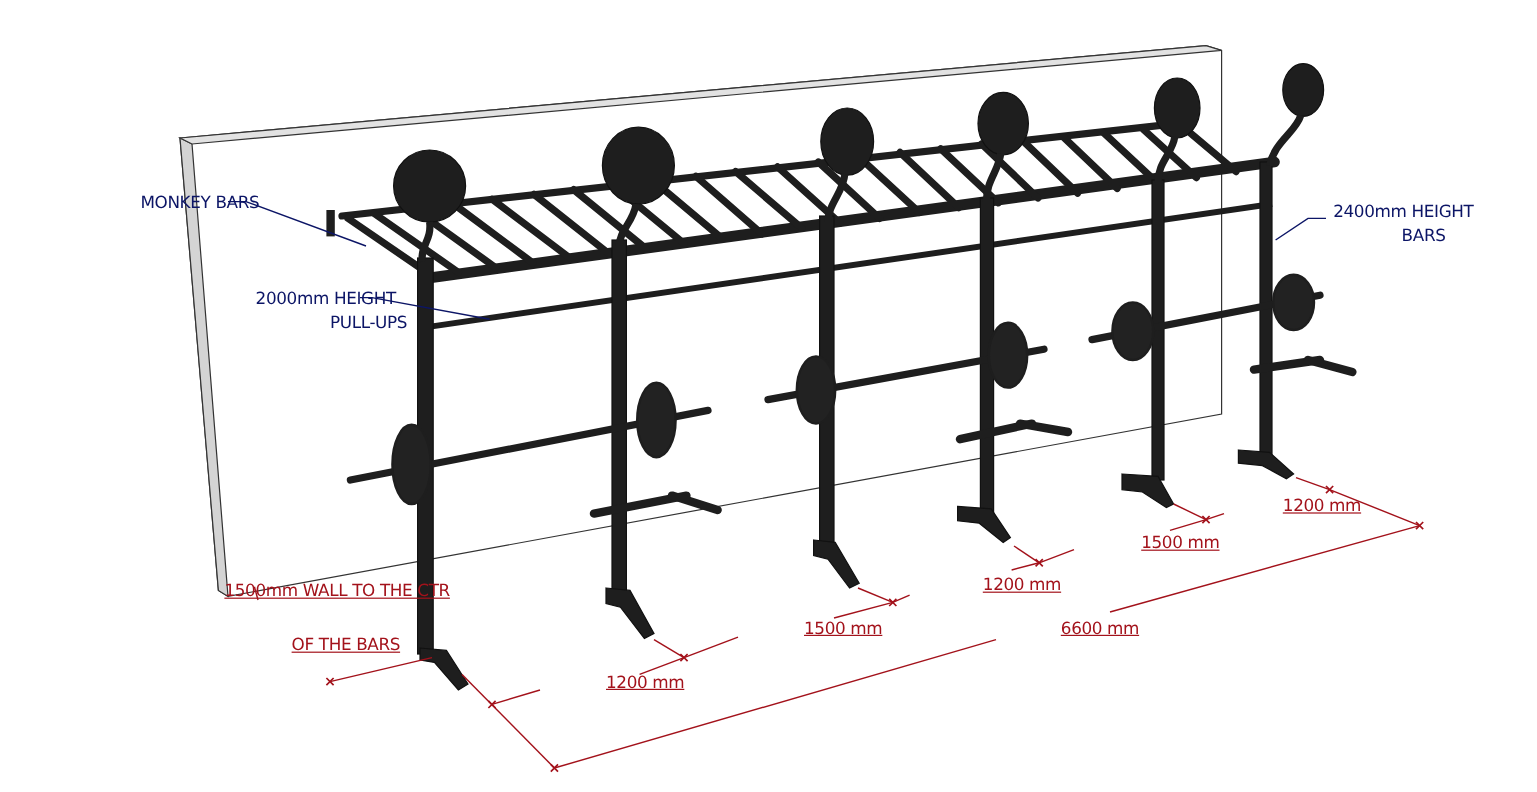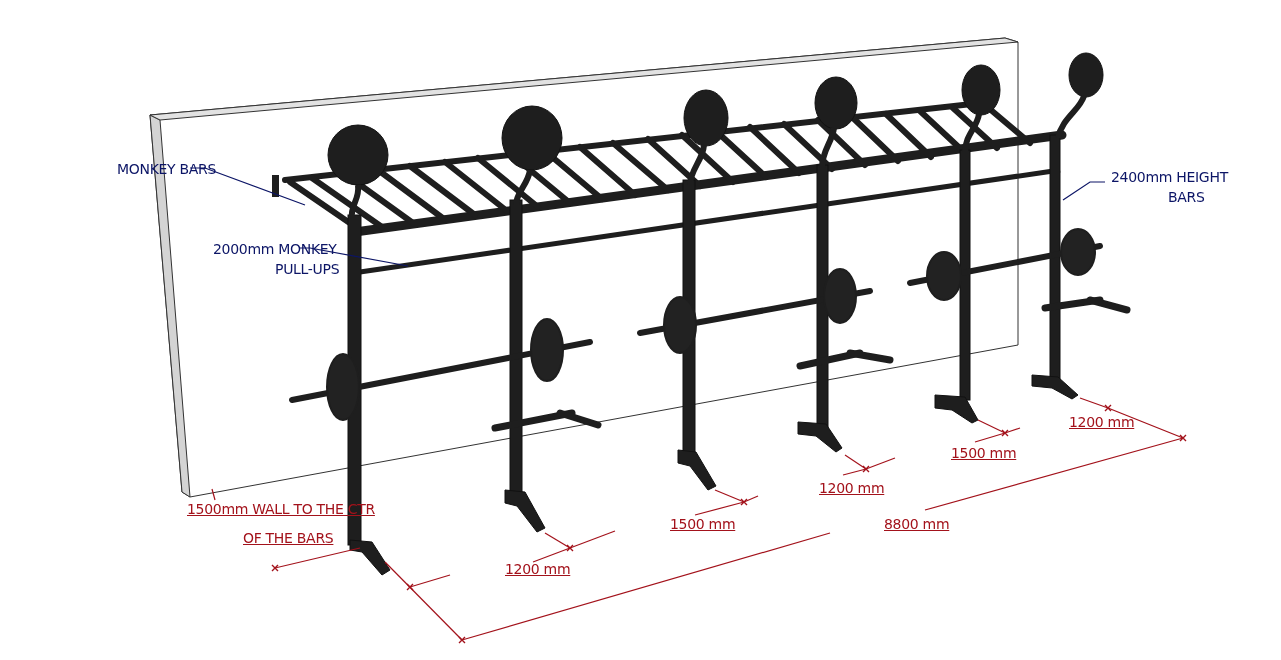--- a/index.html
+++ b/index.html
@@ -147,26 +147,26 @@
       <path d="M1002,430 l6,6 M1008,430 l-6,6"></path>
       <path d="M1105,405 l6,6 M1111,405 l-6,6"></path>
       <path d="M459,637 l6,6 M465,637 l-6,6"></path>
       <path d="M1180,435 l6,6 M1186,435 l-6,6"></path>
       <path d="M272,565 l6,6 M278,565 l-6,6"></path>
     </g>
   </g>
 </svg>
 
 <div class="label blue" style="left:69px; top:160px;">MONKEY BARS</div>
-<div class="label blue" style="left:165px; top:240px;">2000mm MONKEY</div>
+<div class="label blue" style="left:165px; top:240px;">2000mm HEIGHT</div>
 <div class="label blue" style="left:227px; top:260px;">PULL-UPS</div>
 <div class="label blue" style="left:1063px; top:168px;">2400mm HEIGHT</div>
 <div class="label blue" style="left:1120px; top:188px;">BARS</div>
 
-<div class="label red" style="left:139px; top:500px;">1500mm WALL TO THE CTR</div>
+<div class="label red" style="left:139px; top:484px;">1500mm WALL TO THE CTR</div>
 <div class="label red" style="left:195px; top:529px;">OF THE BARS</div>
 
 <div class="label red" style="left:457px; top:560px;">1200 mm</div>
 <div class="label red" style="left:622px; top:515px;">1500 mm</div>
 <div class="label red" style="left:771px; top:479px;">1200 mm</div>
 <div class="label red" style="left:903px; top:444px;">1500 mm</div>
 <div class="label red" style="left:1021px; top:413px;">1200 mm</div>
-<div class="label red" style="left:836px; top:515px;">8800 mm</div>
+<div class="label red" style="left:836px; top:515px;">6600 mm</div>
 
 </body></html>

